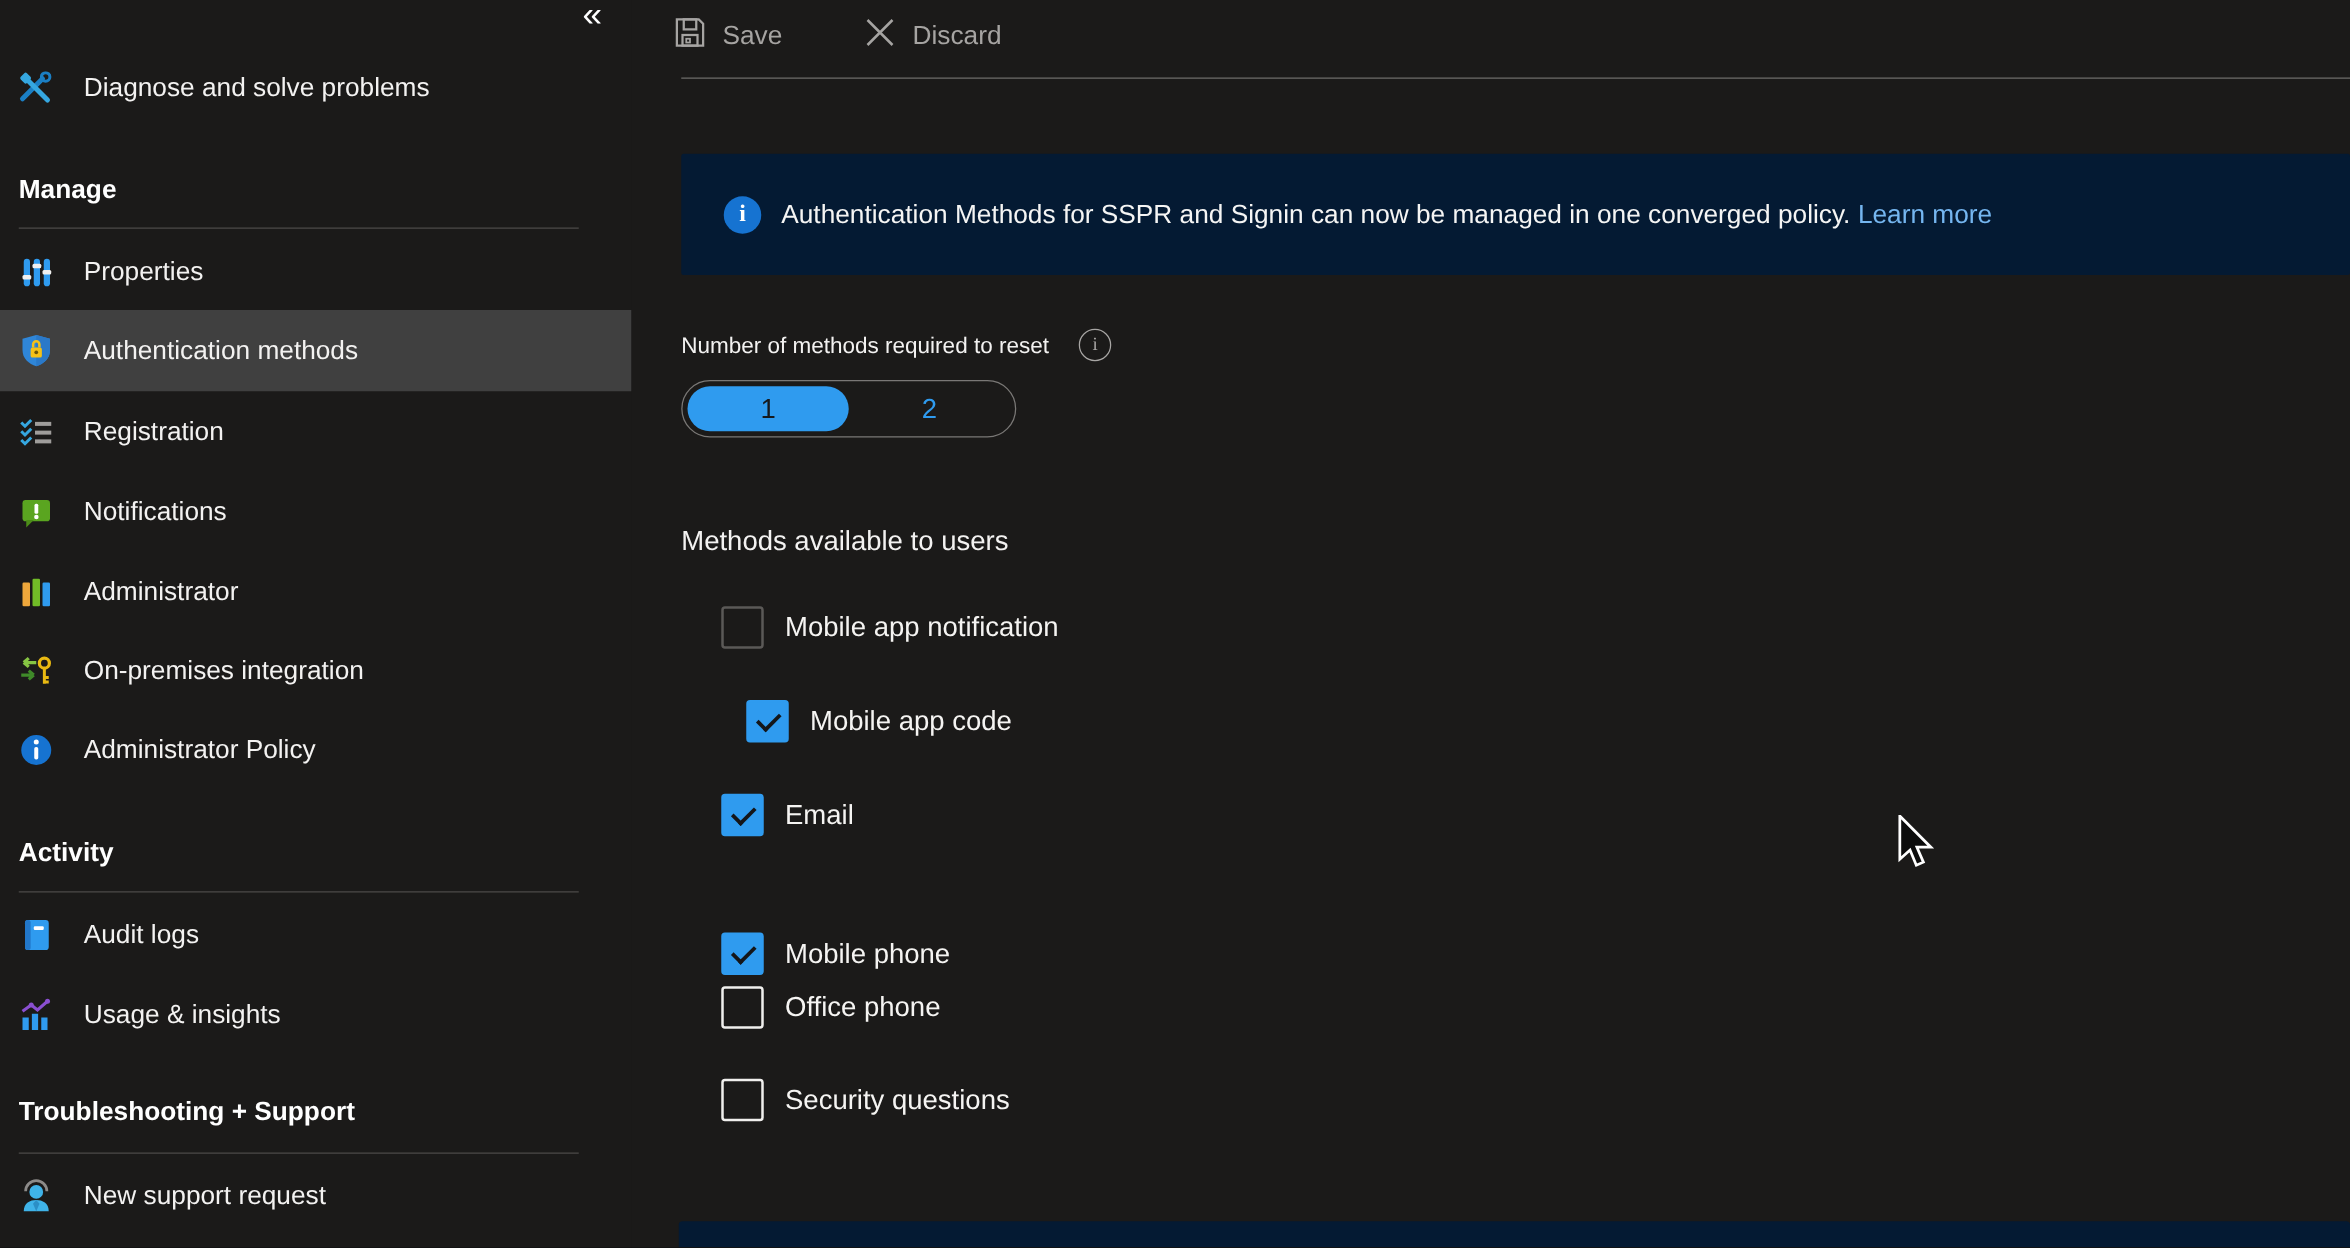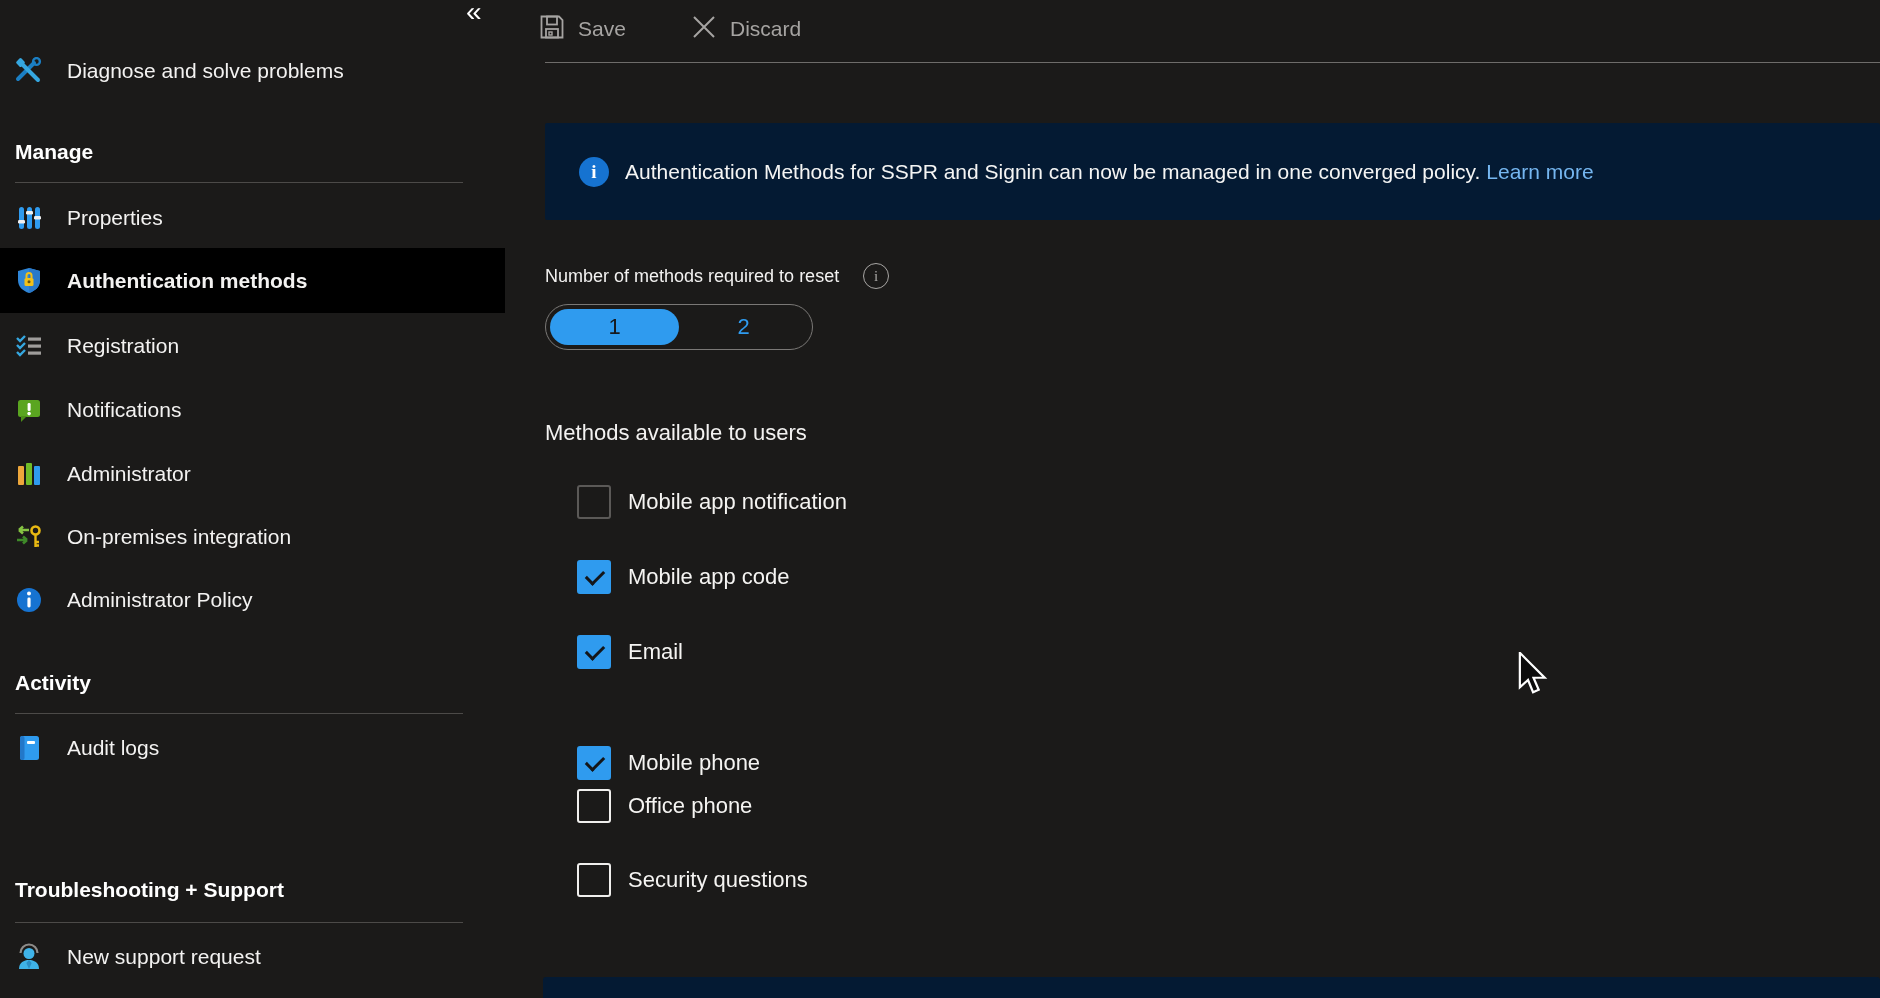--- a/index.html
+++ b/index.html
@@ -6,21 +6,21 @@
   .screen{
     position:relative;width:1880px;height:998px;overflow:hidden;
     background:#1b1a19;
     font-family:"Liberation Sans","DejaVu Sans",sans-serif;
     -webkit-font-smoothing:antialiased;
   }
   
   .sidebar{position:absolute;left:0;top:0;width:505px;height:998px;background:#1b1a19;}
   .collapse{position:absolute;left:466px;top:-4px;font-size:28px;color:#ffffff;cursor:pointer;line-height:32px;}
   .nav-item{position:absolute;left:0;width:505px;height:64px;cursor:pointer;}
-  .nav-item.selected{background:#000000;font-weight:bold;}
+  .nav-item.selected{background:#404040;}
   .nav-item .icon{position:absolute;left:15px;top:18px;width:28px;height:28px;}
   .nav-item .label{position:absolute;left:67px;top:50%;transform:translateY(-50%);font-size:21px;color:#f3f2f1;white-space:nowrap;}
   .nav-header{position:absolute;left:15px;font-size:21px;font-weight:bold;color:#ffffff;white-space:nowrap;}
   .nav-divider{position:absolute;left:15px;width:448px;height:1px;background:#4c4a48;}
   
   .toolbar-btn{position:absolute;top:0;height:58px;display:flex;align-items:center;gap:12px;cursor:pointer;color:#a6a4a2;font-size:21px;}
   .toolbar-divider{position:absolute;left:545px;top:62px;width:1335px;height:1px;background:#6e6c6a;}
   
   .banner{position:absolute;left:545px;top:123px;width:1335px;height:97px;background:#041a33;border-radius:2px;display:flex;align-items:center;}
   .banner .info-badge{flex:0 0 auto;margin-left:34px;width:30px;height:30px;border-radius:50%;background:#1673d1;color:#ffffff;font-size:19px;font-weight:bold;display:flex;align-items:center;justify-content:center;font-family:"Liberation Serif","DejaVu Serif",serif;}
@@ -163,20 +163,33 @@
       <span class="icon">
         <svg width="28" height="28" viewBox="0 0 28 28">
           <rect x="5" y="2" width="19" height="24" rx="2.5" fill="#2f9bef"></rect>
           <rect x="5" y="2" width="4.5" height="24" rx="2" fill="#2277c9"></rect>
           <rect x="12" y="7" width="8" height="3" rx="1" fill="#ffffff"></rect>
         </svg>
       </span>
       <span class="label">Audit logs</span>
     </div>
 
+    <div class="nav-item" style="top:780px;">
+      <span class="icon">
+        <svg width="28" height="28" viewBox="0 0 28 28">
+          <rect x="3" y="16" width="5" height="10" fill="#2f9bef"></rect>
+          <rect x="10.5" y="13" width="5" height="13" fill="#2f9bef"></rect>
+          <rect x="18" y="16" width="5" height="10" fill="#2f9bef"></rect>
+          <path d="M3 11 l7 -5 5 4 8 -7" fill="none" stroke="#8a4fd0" stroke-width="2.4"></path>
+          <circle cx="10" cy="6" r="2" fill="#8a4fd0"></circle>
+          <circle cx="23" cy="3" r="2" fill="#8a4fd0"></circle>
+        </svg>
+      </span>
+      <span class="label">Usage &amp; insights</span>
+    </div>
 
     <div class="nav-header" style="top:878px;">Troubleshooting + Support</div>
     <div class="nav-divider" style="top:922px;"></div>
 
     <div class="nav-item" style="top:925px;">
       <span class="icon">
         <svg width="28" height="28" viewBox="0 0 28 28">
           <path d="M5.5 10 a8.5 8.5 0 0 1 17 0" fill="none" stroke="#8d8b89" stroke-width="2.2"></path>
           <circle cx="14" cy="10.5" r="5.5" fill="#3fb3e8"></circle>
           <path d="M4 26 C4 19.5 9 17 14 17 C19 17 24 19.5 24 26 Z" fill="#3fb3e8"></path>
@@ -227,21 +240,21 @@
     <div class="seg">2</div>
   </div>
 
   <div class="methods-label">Methods available to users</div>
 
   <div class="method-row" style="top:485px;">
     <span class="checkbox dimmed"></span>
 
     <span class="m-label">Mobile app notification</span>
   </div>
-  <div class="method-row" style="top:560px;">
+  <div class="method-row" style="top:560px;margin-left:20px;">
     <span class="checkbox checked"></span>
     <span class="m-label">Mobile app code</span>
   </div>
   <div class="method-row" style="top:635px;">
     <span class="checkbox checked"></span>
     <span class="m-label">Email</span>
   </div>
   <div class="method-row" style="top:746px;">
     <span class="checkbox checked"></span>
     <span class="m-label">Mobile phone</span>

